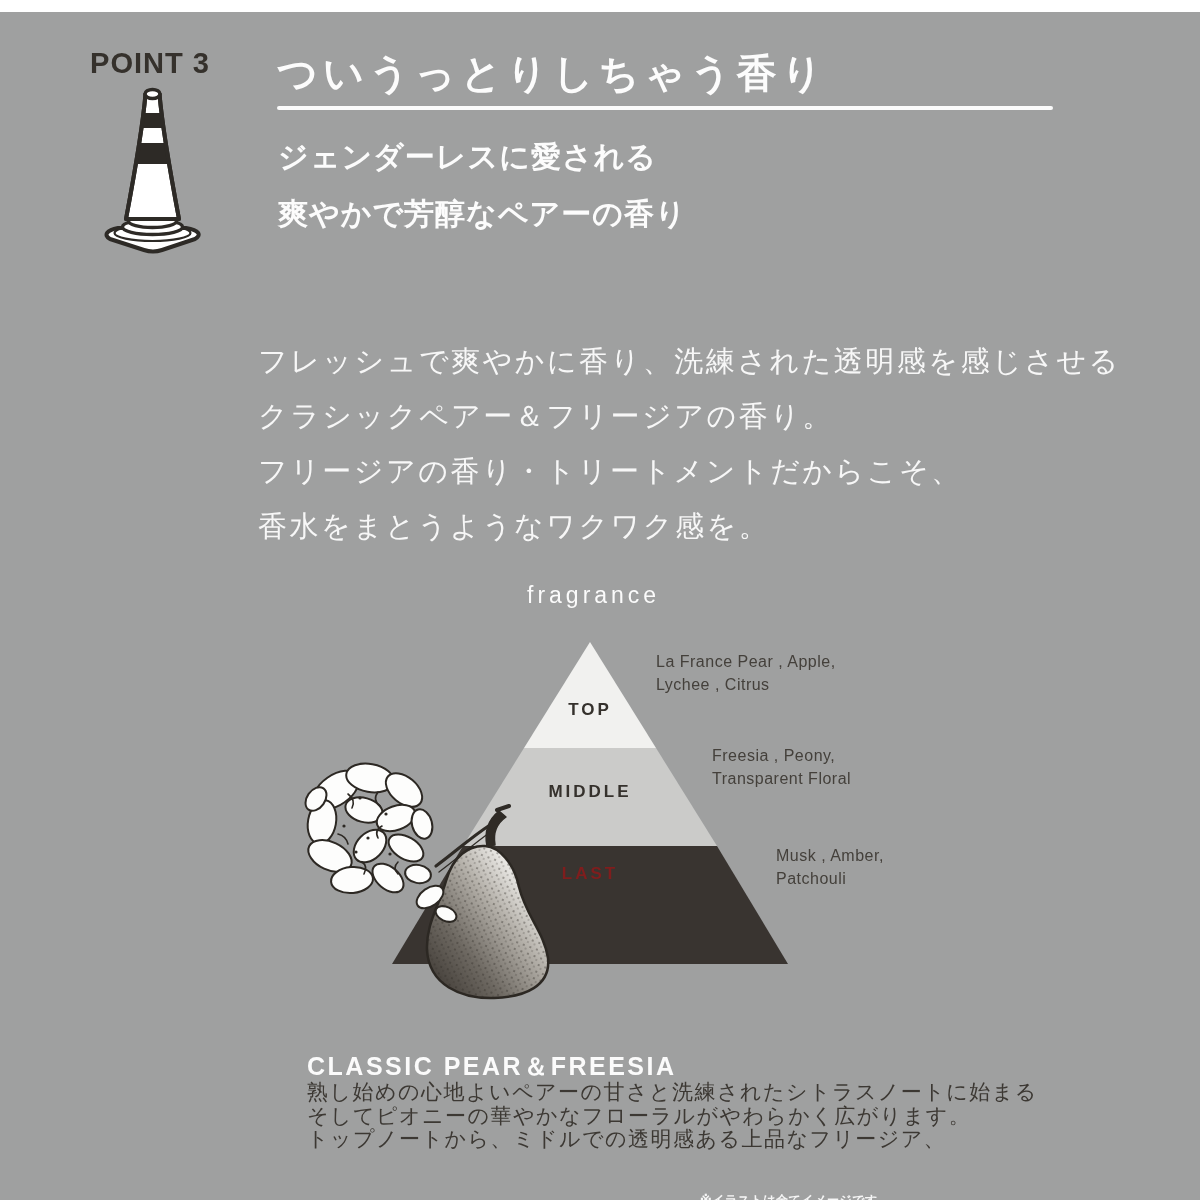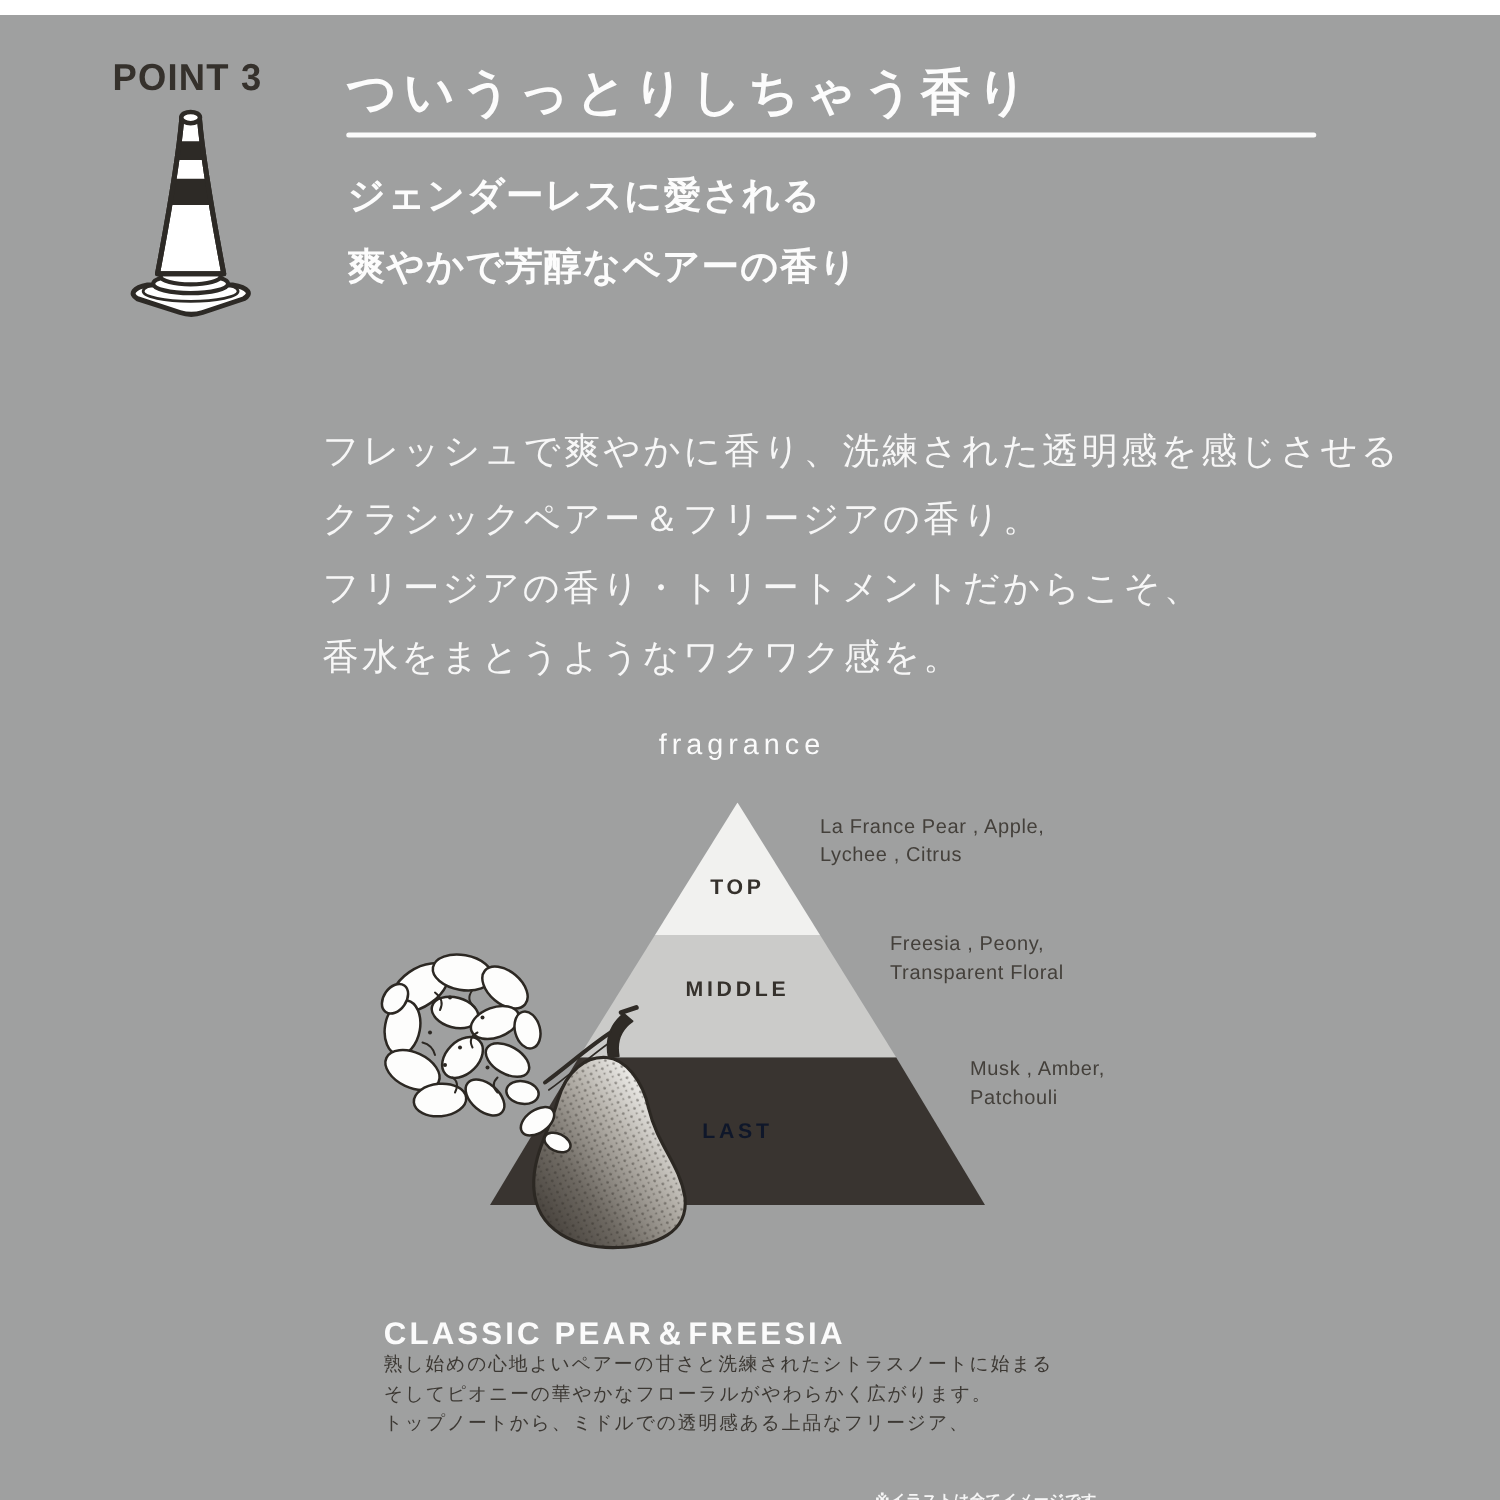--- a/index.html
+++ b/index.html
@@ -22,30 +22,30 @@
   
   .lead{left:258px;top:322px;font-size:29px;line-height:55px;letter-spacing:2.5px;
     color:#f7f7f7;white-space:nowrap;}
   
   .fragrance-label{left:527px;top:570px;font-size:23px;letter-spacing:4px;color:#fbfbfb;white-space:nowrap;text-align:center;}
   .pyramid-svg{left:392px;top:630px;width:396px;height:322px;}
   .level-label{left:392px;width:396px;text-align:center;font-weight:bold;letter-spacing:3px;
     font-size:17px;white-space:nowrap;}
   .lbl-top{top:688px;color:#35312c;}
   .lbl-middle{top:770px;color:#35312c;}
-  .lbl-last{top:883px;color:#0f172a;}
+  .lbl-last{top:852px;color:#7f1d1d;}
   .note{font-size:16px;line-height:23px;letter-spacing:.5px;color:#44403b;white-space:nowrap;}
   .note-top{left:656px;top:638px;}
   .note-middle{left:712px;top:732px;}
   .note-last{left:776px;top:832px;}
   .illustration{left:278px;top:722px;width:280px;height:272px;}
   
   .classic-heading{left:307px;top:1038px;font-size:25px;font-weight:bold;letter-spacing:2.5px;
     color:#fbfbfb;white-space:nowrap;}
-  .desc{left:307px;top:1068px;font-size:15px;line-height:23.5px;letter-spacing:1.5px;
+  .desc{left:307px;top:1068px;font-size:21px;line-height:23.5px;letter-spacing:1.5px;
     color:#3c3833;white-space:nowrap;}
   .footer-note{left:700px;top:1180px;font-size:12px;font-weight:bold;letter-spacing:.5px;
     color:#f6f6f6;white-space:nowrap;}
 </style>
 </head>
 <body>
 
 <div id="canvas">
 
   <div class="abs point-label">POINT 3</div>

